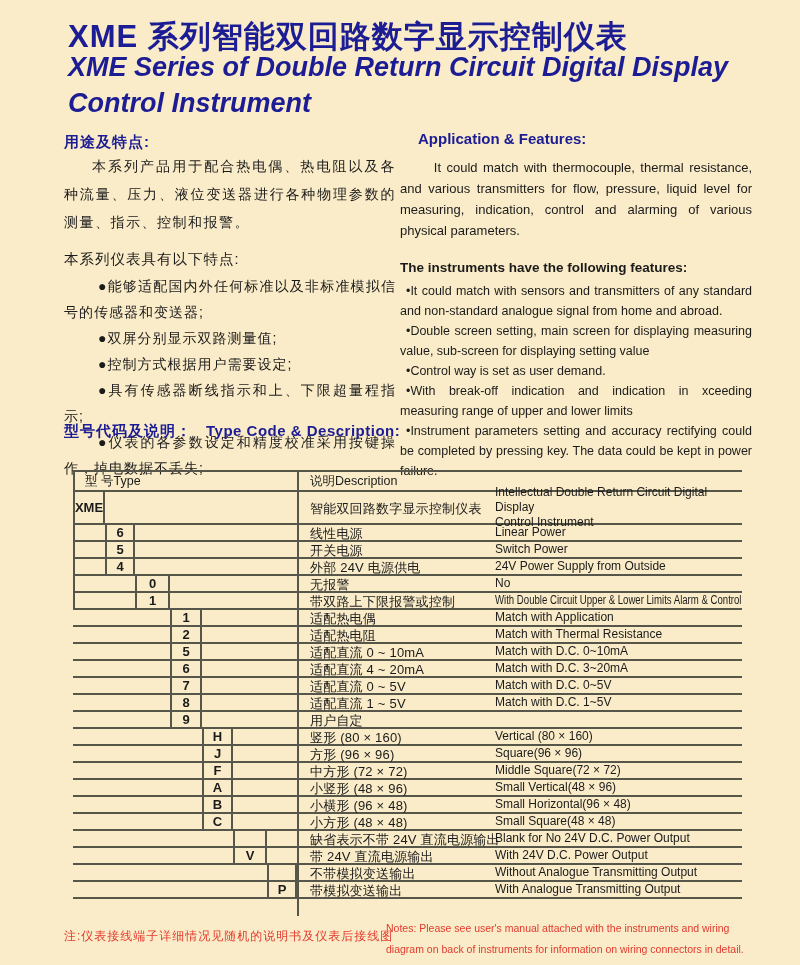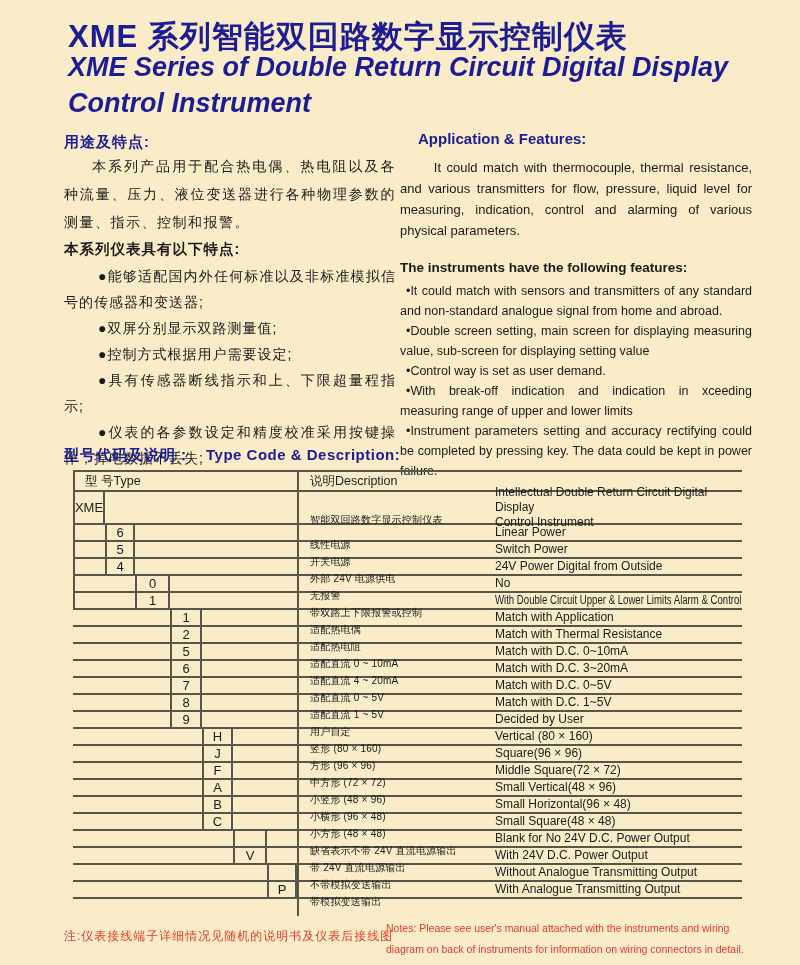--- a/index.html
+++ b/index.html
@@ -19,41 +19,41 @@
   .title-en1{position:absolute;left:68px;top:52px;font-size:27px;font-weight:800;font-style:italic;color:var(--navy);white-space:nowrap;}
   .title-en2{position:absolute;left:68px;top:88px;font-size:27px;font-weight:800;font-style:italic;color:var(--navy);white-space:nowrap;}
 
   
   .col-left{position:absolute;left:64px;top:133px;width:332px;}
   .col-right{position:absolute;left:400px;top:130px;width:352px;}
   .h-zh{font-size:15px;font-weight:bold;color:var(--navy);letter-spacing:1px;}
   .h-en{font-size:15px;font-weight:bold;color:var(--navy);padding-left:18px;}
   .p-zh{margin-top:0;font-size:14px;line-height:28px;text-indent:2em;letter-spacing:1.5px;text-align:justify;}
   .p-en{margin-top:10px;font-size:13px;line-height:21px;text-indent:2.6em;text-align:justify;}
-  .sub-zh{margin-top:4px;font-size:14.5px;font-weight:bold;letter-spacing:1px;}
+  .sub-zh{margin-top:14px;font-size:14.5px;font-weight:normal;letter-spacing:1px;}
   .sub-en{margin-top:19px;font-size:13.5px;font-weight:bold;}
   .feat-zh{margin-top:4px;font-size:14px;line-height:26px;letter-spacing:1px;text-align:justify;}
   .feat-zh .feat{text-indent:34px;}
   .feat-en{margin-top:6px;font-size:12.5px;line-height:20px;text-align:justify;}
   .feat-en .feat{text-indent:6px;}
 
   
-  .type-heading{position:absolute;left:64px;top:446px;font-size:15px;font-weight:bold;color:var(--navy);letter-spacing:1px;}
+  .type-heading{position:absolute;left:64px;top:422px;font-size:15px;font-weight:bold;color:var(--navy);letter-spacing:1px;}
   .type-heading .en{letter-spacing:0.5px;padding-left:14px;}
 
   .type-table{position:absolute;left:73px;top:470px;width:669px;height:320px;border-top:2px solid var(--line);}
   .tdivider{position:absolute;left:224px;top:0;width:2px;height:444px;background:var(--line);}
   .tleftedge{position:absolute;left:0;top:0;width:2px;height:138px;background:var(--line);}
   .trow{position:relative;width:669px;border-bottom:2px solid var(--line);}
   .thead{height:20px;}
   .th-type{position:absolute;left:12px;top:0;height:18px;line-height:18px;font-size:12.5px;white-space:nowrap;}
   .th-desc{position:absolute;left:237px;top:0;height:18px;line-height:18px;font-size:12.5px;white-space:nowrap;}
-  .tcell{position:absolute;top:0;height:100%;border-left:2px solid var(--line);border-right:2px solid var(--line);display:flex;align-items:center;justify-content:center;font-size:13px;font-weight:400;}
+  .tcell{position:absolute;top:0;height:100%;border-left:2px solid var(--line);border-right:2px solid var(--line);display:flex;align-items:center;justify-content:center;font-size:13px;font-weight:700;}
   .tcell.noR{border-right:none;}
-  .tzh{position:absolute;left:237px;top:12px;height:100%;display:flex;align-items:center;font-size:10px;white-space:nowrap;letter-spacing:0.2px;text-align:right;}
+  .tzh{position:absolute;left:237px;top:1px;height:100%;display:flex;align-items:center;font-size:13px;white-space:nowrap;letter-spacing:0.2px;text-align:right;}
   .ten{position:absolute;left:422px;top:0;height:100%;width:247px;display:flex;align-items:center;font-size:12px;line-height:15px;white-space:pre-line;}
   .ten.cond{white-space:nowrap;transform:scaleX(0.8);transform-origin:0 50%;width:auto;}
 
   
   .note-zh{position:absolute;left:64px;top:928px;font-size:12px;color:var(--red);letter-spacing:1px;white-space:nowrap;}
   .note-en{position:absolute;left:386px;top:918px;width:372px;font-size:10.5px;line-height:21px;color:var(--red);}
 </style>
 </head>
 <body>
 
@@ -111,21 +111,21 @@
           <div class="ten">Linear Power</div>
         </div>
         <div class="trow" style="height: 17px;">
           <div class="tcell" style="left: 32px; width: 30px;">5</div>
           <div class="tzh">开关电源</div>
           <div class="ten">Switch Power</div>
         </div>
         <div class="trow" style="height: 17px;">
           <div class="tcell" style="left: 32px; width: 30px;">4</div>
           <div class="tzh">外部 24V 电源供电</div>
-          <div class="ten">24V Power Digital from Outside</div>
+          <div class="ten">24V Power Supply from Outside</div>
         </div>
         <div class="trow" style="height: 17px;">
           <div class="tcell" style="left: 62px; width: 35px;">0</div>
           <div class="tzh">无报警</div>
           <div class="ten">No</div>
         </div>
         <div class="trow" style="height: 17px;">
           <div class="tcell" style="left: 62px; width: 35px;">1</div>
           <div class="tzh">带双路上下限报警或控制</div>
           <div class="ten cond">With Double Circuit Upper &amp; Lower Limits Alarm &amp; Control</div>
@@ -156,21 +156,20 @@
           <div class="ten">Match with D.C. 0~5V</div>
         </div>
         <div class="trow" style="height: 17px;">
           <div class="tcell" style="left: 97px; width: 32px;">8</div>
           <div class="tzh">适配直流 1 ~ 5V</div>
           <div class="ten">Match with D.C. 1~5V</div>
         </div>
         <div class="trow" style="height: 17px;">
           <div class="tcell" style="left: 97px; width: 32px;">9</div>
           <div class="tzh">用户自定</div>
-          <div class="ten">Decided by User</div>
         </div>
         <div class="trow" style="height: 17px;">
           <div class="tcell" style="left: 129px; width: 31px;">H</div>
           <div class="tzh">竖形 (80 × 160)</div>
           <div class="ten">Vertical (80 × 160)</div>
         </div>
         <div class="trow" style="height: 17px;">
           <div class="tcell" style="left: 129px; width: 31px;">J</div>
           <div class="tzh">方形  (96 × 96)</div>
           <div class="ten">Square(96 × 96)</div>

